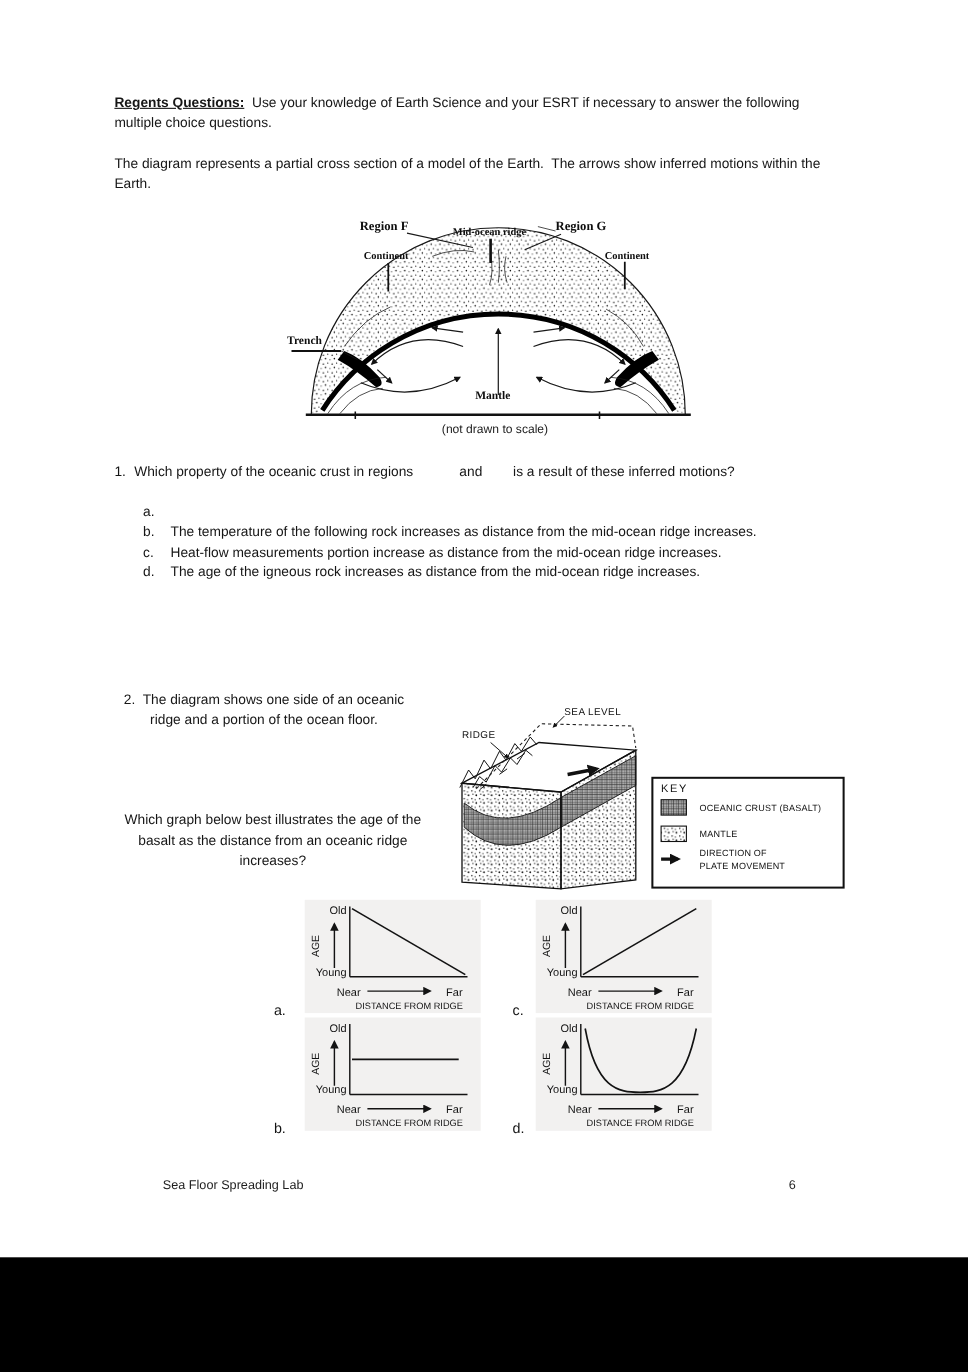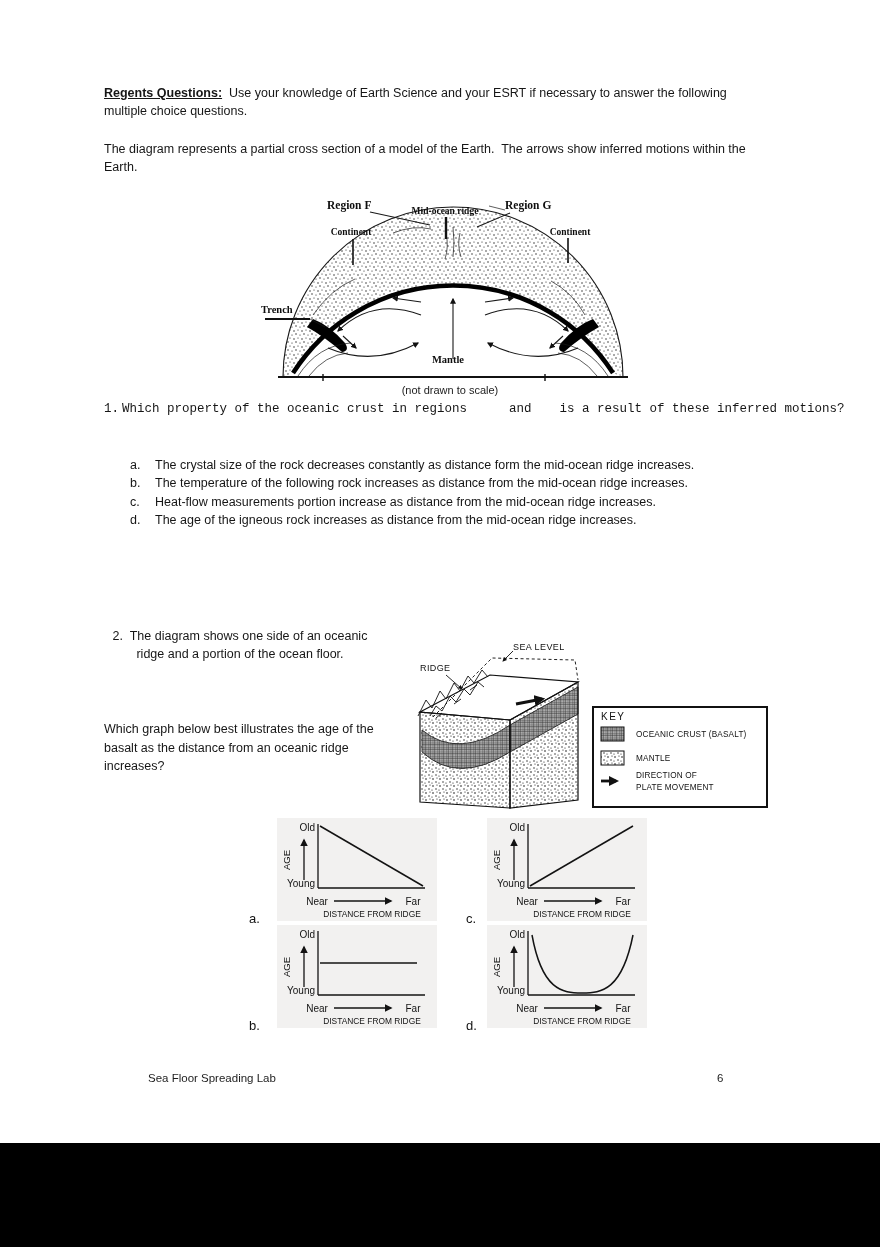--- a/index.html
+++ b/index.html
@@ -113,44 +113,43 @@
     <text x="74" y="16" class="t-serif t-big">Region F</text>
     <text x="192" y="21" text-anchor="middle" class="t-serif t-small">Mid-ocean ridge</text>
     <text x="252" y="16" class="t-serif t-big">Region G</text>
     <text x="98" y="42" text-anchor="middle" class="t-serif t-small">Continent</text>
     <text x="317" y="42" text-anchor="middle" class="t-serif t-small">Continent</text>
     <text x="8" y="120" class="t-serif t-med">Trench</text>
     <text x="195" y="170" text-anchor="middle" class="t-serif t-med">Mantle</text>
     <text x="197" y="201" text-anchor="middle" class="t-sans">(not drawn to scale)</text>
   </svg>
 
-  <div class="abs bodytext q1row" style="left:104px; top:400px;font-family:Liberation Mono, monospace;">
+  <div class="abs bodytext q1row" style="left:104px; top:420px;">
     <span class="q1num">1.</span><span>Which property of the oceanic crust in regions</span><span class="gap1"></span><span>and</span><span class="gap2"></span><span>is a result of these inferred motions?</span>
   </div>
   <div class="abs bodytext" style="left:104px; top:456px; width:720px; line-height:18.4px;">
     <div class="choice">
       <span class="c-letter">a.</span>
-      <span>The crystal size of the rock decreases constantly as distance form the mid-ocean ridge increases.</span>
     </div>
     <div class="choice">
       <span class="c-letter">b.</span>
       <span>The temperature of the following rock increases as distance from the mid-ocean ridge increases.</span>
     </div>
     <div class="choice">
       <span class="c-letter">c.</span>
       <span>Heat-flow measurements portion increase as distance from the mid-ocean ridge increases.</span>
     </div>
     <div class="choice">
       <span class="c-letter">d.</span>
       <span>The age of the igneous rock increases as distance from the mid-ocean ridge increases.</span>
     </div>
   </div>
 
   <div class="abs bodytext" style="left:104px; top:627px; width:272px;text-align:center;">2.&nbsp; The diagram shows one side of an oceanic ridge and a portion of the ocean floor.</div>
-  <div class="abs bodytext" style="left:104px; top:720px; width:288px; line-height:18.5px;">Which graph below best illustrates the age of the basalt as the distance from an oceanic ridge increases?</div>
+  <div class="abs bodytext" style="left:104px; top:736px; width:288px; line-height:18.5px;text-align:center;">Which graph below best illustrates the age of the basalt as the distance from an oceanic ridge increases?</div>
 
   <svg class="abs" style="left:410px; top:630px;" width="180" height="180" viewBox="0 0 180 180" role="img">
     <defs>
       <pattern id="stip" width="7" height="7" patternUnits="userSpaceOnUse">
         <circle cx="2" cy="2" r="0.8" fill="#111"></circle>
           <circle cx="5" cy="5" r="0.7" fill="#111"></circle>
         <circle cx="1" cy="6" r="0.6" fill="#111"></circle>
           <circle cx="6" cy="1" r="0.6" fill="#111"></circle>
       </pattern>
       <pattern id="xh" width="4.5" height="4.5" patternUnits="userSpaceOnUse">

